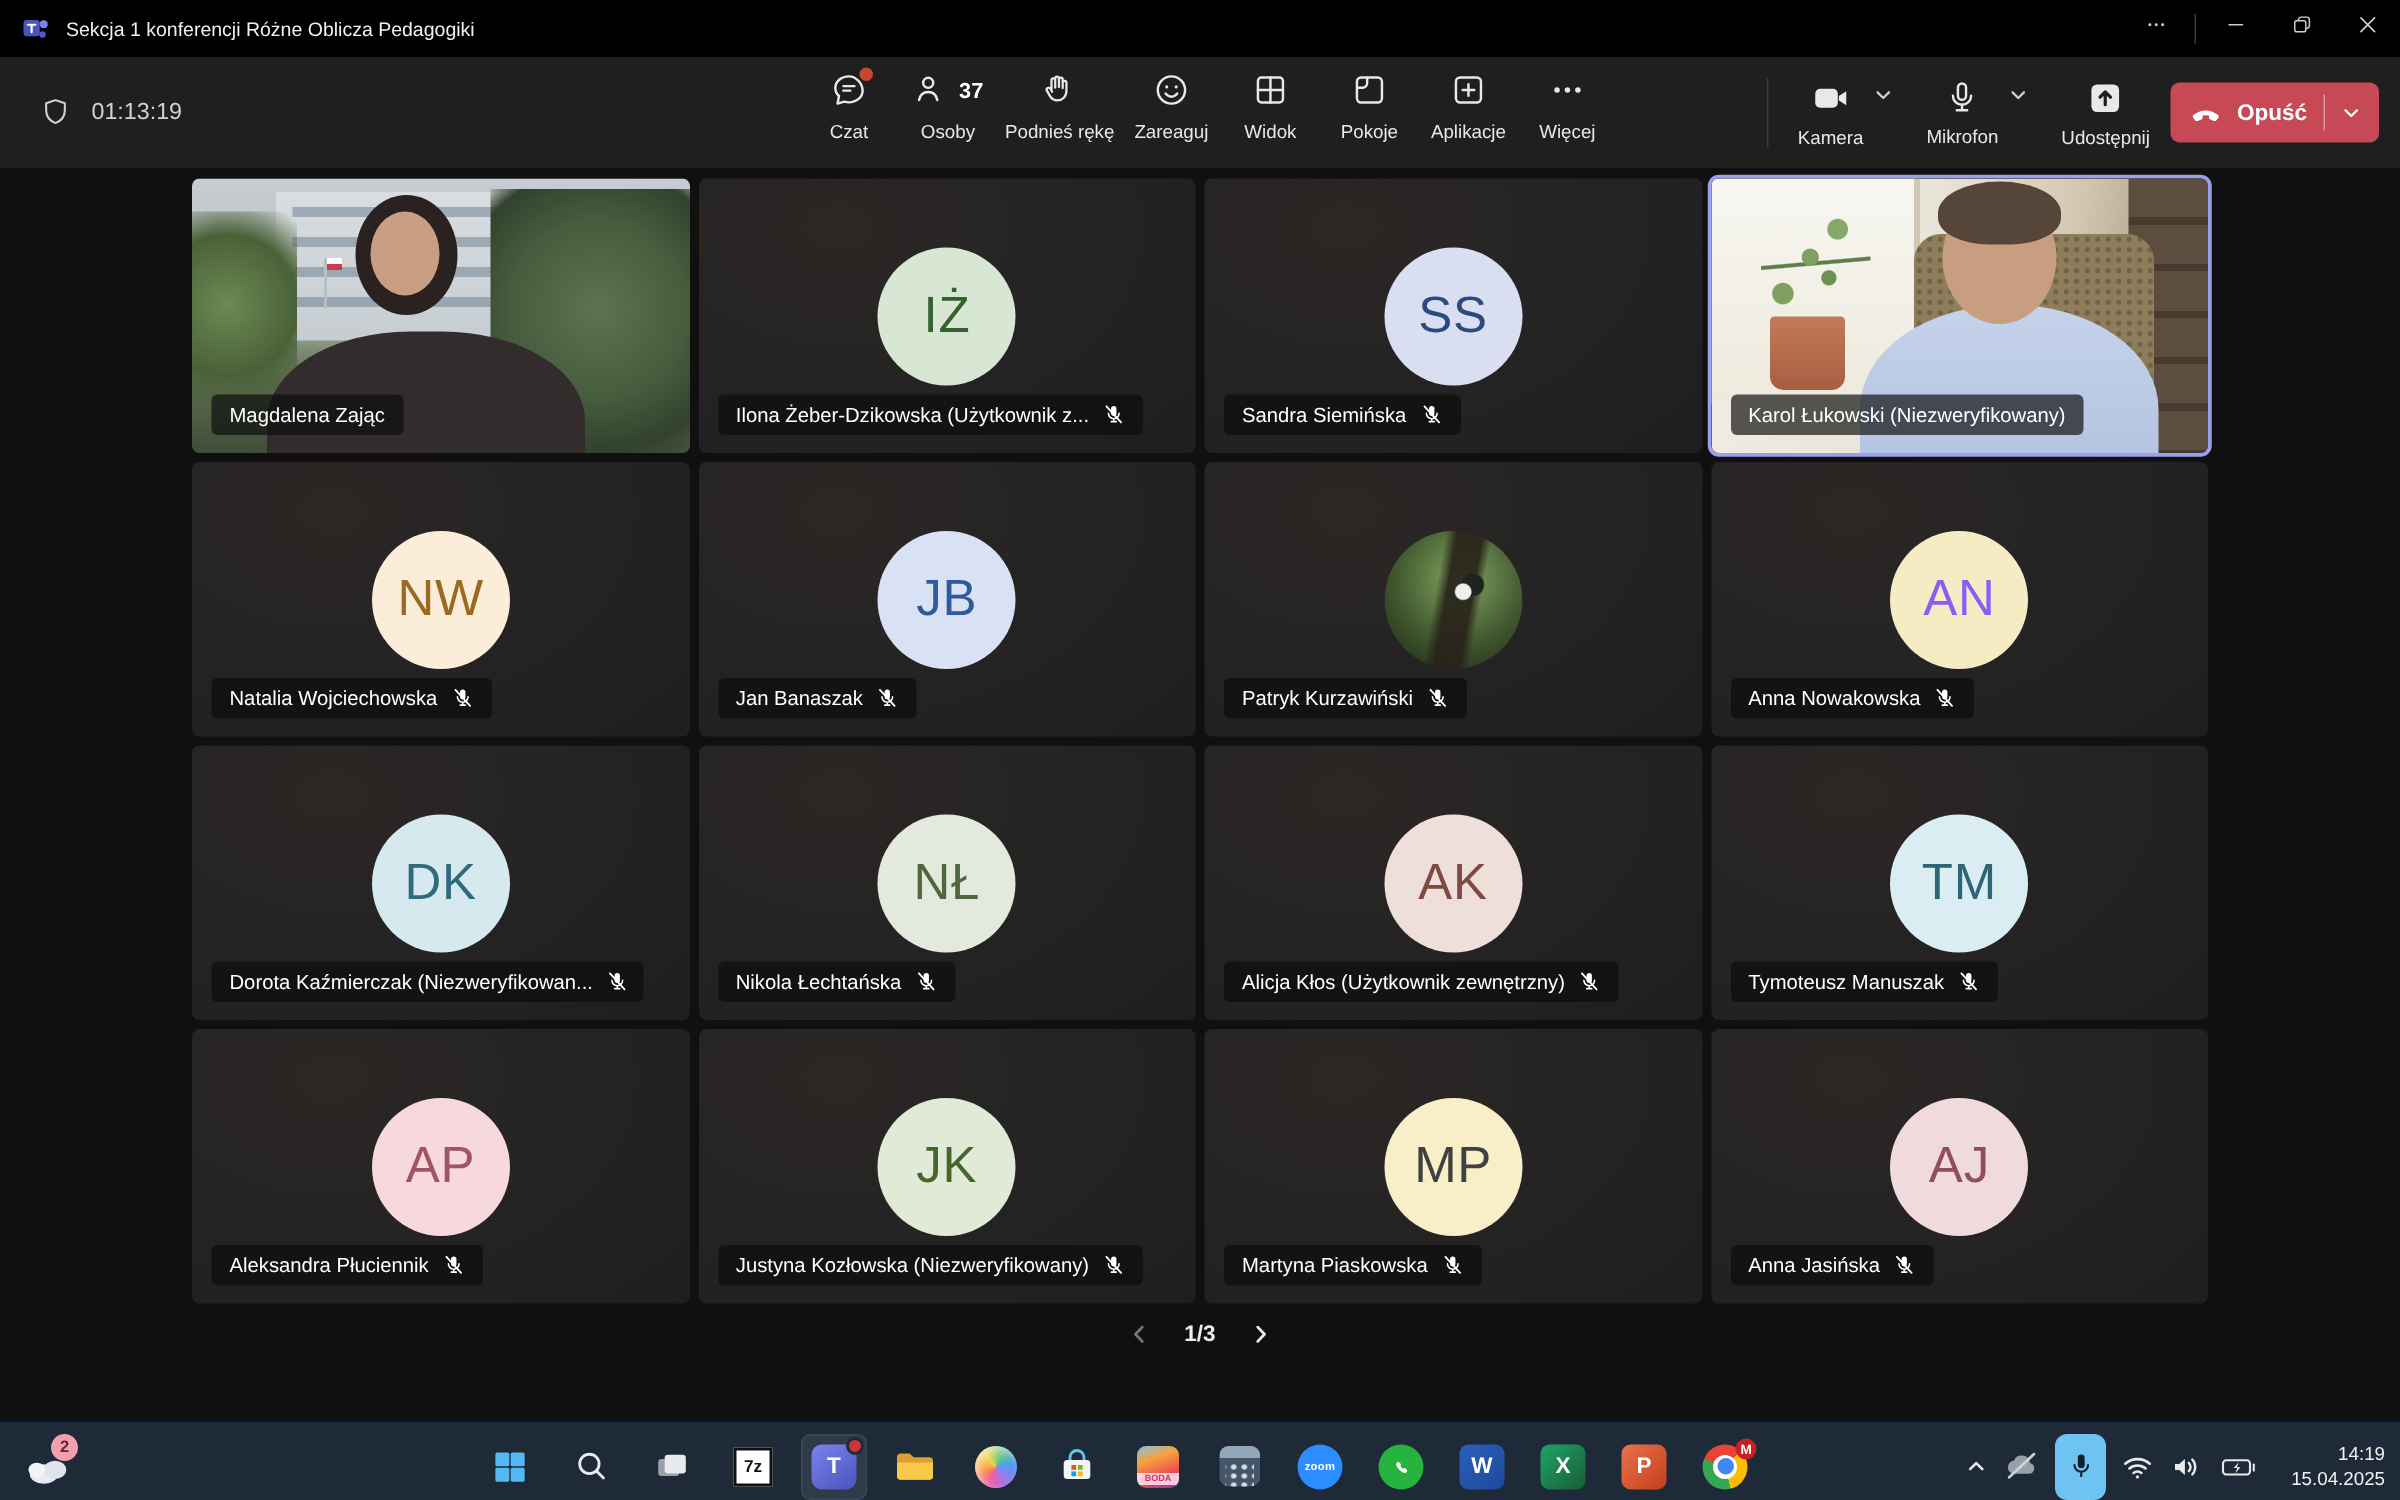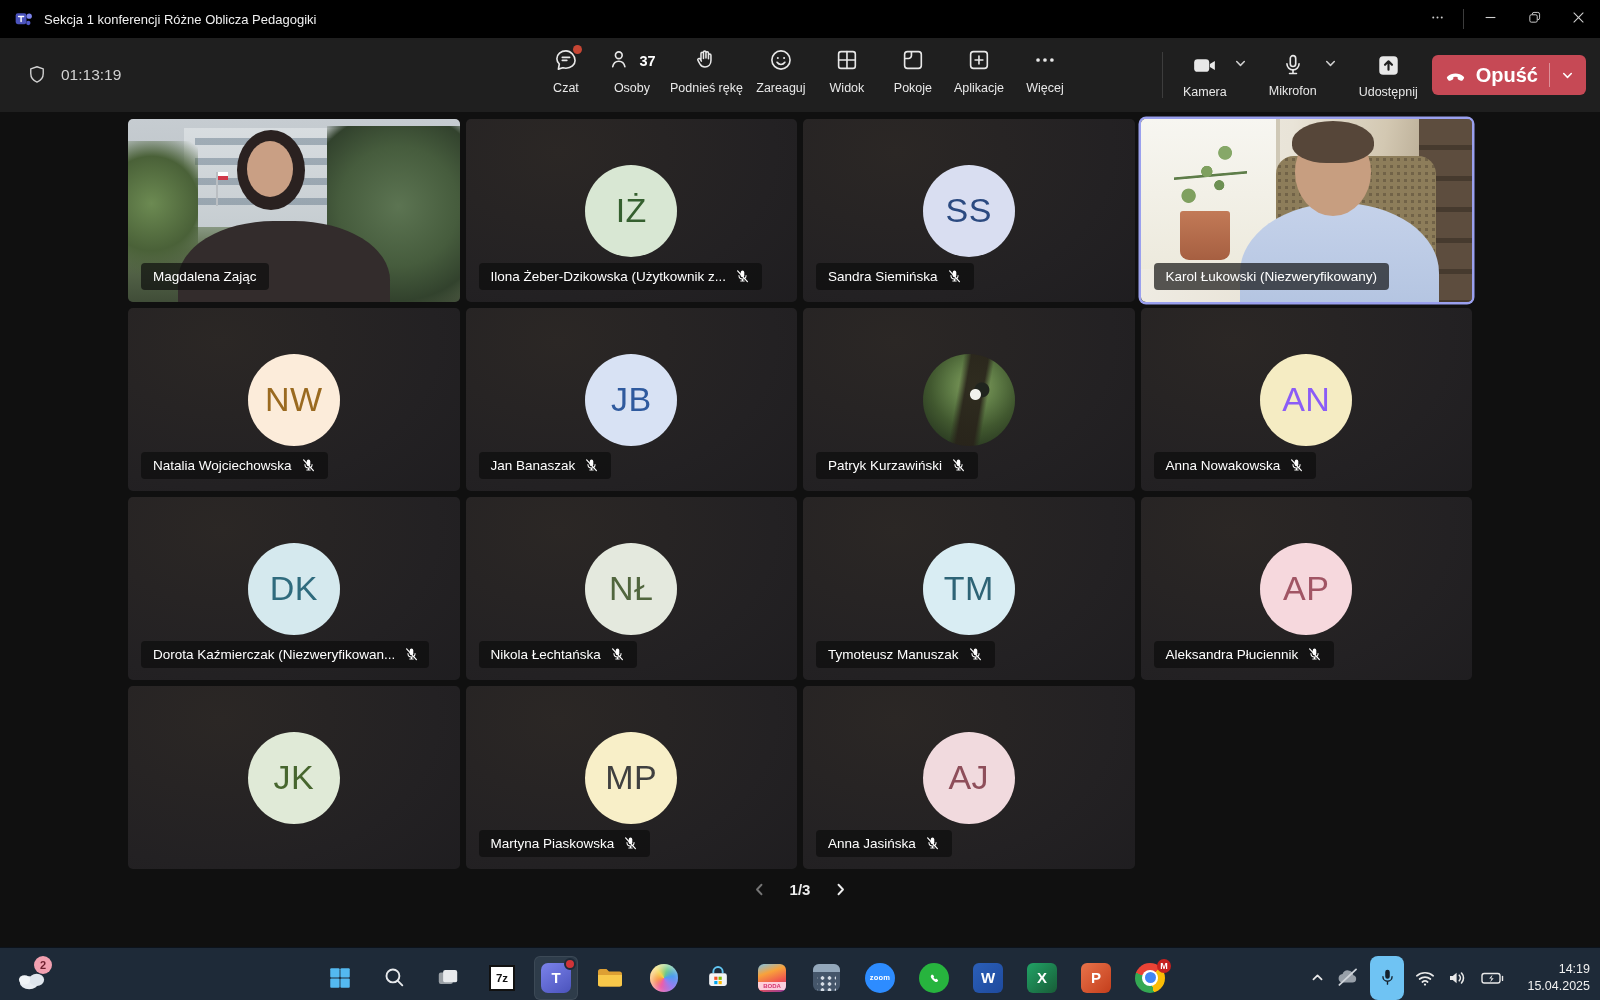--- a/index.html
+++ b/index.html
@@ -22,21 +22,21 @@
   .tbtn .iconrow{height:28px;display:flex;align-items:center;gap:5px}
   .iconwrap{position:relative;display:flex}
   .notif-dot{position:absolute;top:-2px;right:-3px;width:9px;height:9px;border-radius:50%;background:#c74634}
   .count{font-size:14.5px;font-weight:700;color:#fff}
   .right-group{margin-left:auto;display:flex;align-items:center;padding-right:14px}
   .vdiv{width:1px;height:46px;background:#3d3d3d;margin-right:20px}
   .devbtn{display:flex;align-items:center;margin-right:10px}
   .devcol{display:flex;flex-direction:column;align-items:center;gap:6px;color:#e8e8e8;font-size:12.5px;white-space:nowrap}
   .chev{margin:0 12px 24px 7px;color:#cfcfcf;display:flex}
   .leave-btn{margin-left:12px;height:40px;background:#c64955;border-radius:6px;display:flex;align-items:center;padding:0 12px;color:#fff}
-  .leave-label{font-size:20px;font-weight:700;margin-left:9px}
+  .leave-label{font-size:15px;font-weight:700;margin-left:9px}
   .leave-div{width:1px;height:24px;background:rgba(255,255,255,.4);margin:0 11px}
 
   
   .stage{height:828px;position:relative;background:#101010}
   .grid{width:1344px;margin:7px auto 0;display:grid;grid-template-columns:repeat(4,1fr);grid-auto-rows:183px;gap:6px}
   .tile{position:relative;border-radius:5px;overflow:hidden;background:radial-gradient(130% 160% at 28% 18%,#2b2725 0%,#232123 50%,#1b1a1d 100%)}
   .tile.speaking{box-shadow:0 0 0 2.5px #9aa0ee}
   .avatar{position:absolute;left:50%;top:50%;transform:translate(-50%,-50%);width:92px;height:92px;border-radius:50%;display:flex;align-items:center;justify-content:center;font-size:34px;letter-spacing:.5px}
   .avatar.cat{background:
       radial-gradient(circle at 57% 44%, #f1f1ec 0 5px, transparent 6px),
@@ -506,20 +506,36 @@
       <span class="mic-off">
             <svg viewBox="0 0 16 16" width="15" height="15">
               <path d="M8 1.7A1.9 1.9 0 0 1 9.9 3.6V7a1.9 1.9 0 0 1-3.8 0V3.6A1.9 1.9 0 0 1 8 1.7z" fill="currentColor"></path>
               <path d="M4.2 7a3.8 3.8 0 0 0 7.6 0M8 10.8v1.9M6.2 12.9h3.6" stroke="currentColor" stroke-width="1.1" fill="none" stroke-linecap="round"></path>
               <path d="M2.8 2l10.4 11.4" stroke="currentColor" stroke-width="1.3" stroke-linecap="round"></path>
             </svg>
           </span>
     </div>
   </div>
 
+  <div class="tile">
+
+    <div class="avatar" style="background: rgb(238, 223, 219); color: rgb(125, 75, 66);">
+          <span class="initials">AK</span>
+        </div>
+    <div class="chip">
+      <span class="pname">Alicja Kłos (Użytkownik zewnętrzny)</span>
+      <span class="mic-off">
+            <svg viewBox="0 0 16 16" width="15" height="15">
+              <path d="M8 1.7A1.9 1.9 0 0 1 9.9 3.6V7a1.9 1.9 0 0 1-3.8 0V3.6A1.9 1.9 0 0 1 8 1.7z" fill="currentColor"></path>
+              <path d="M4.2 7a3.8 3.8 0 0 0 7.6 0M8 10.8v1.9M6.2 12.9h3.6" stroke="currentColor" stroke-width="1.1" fill="none" stroke-linecap="round"></path>
+              <path d="M2.8 2l10.4 11.4" stroke="currentColor" stroke-width="1.3" stroke-linecap="round"></path>
+            </svg>
+          </span>
+    </div>
+  </div>
 
   <div class="tile">
 
     <div class="avatar" style="background: rgb(217, 237, 243); color: rgb(46, 100, 118);">
           <span class="initials">TM</span>
         </div>
     <div class="chip">
       <span class="pname">Tymoteusz Manuszak</span>
       <span class="mic-off">
             <svg viewBox="0 0 16 16" width="15" height="15">
@@ -546,20 +562,30 @@
             </svg>
           </span>
     </div>
   </div>
 
   <div class="tile">
 
     <div class="avatar" style="background: rgb(224, 234, 215); color: rgb(71, 102, 46);">
           <span class="initials">JK</span>
         </div>
+    <div class="chip">
+      <span class="pname">Justyna Kozłowska (Niezweryfikowany)</span>
+      <span class="mic-off">
+            <svg viewBox="0 0 16 16" width="15" height="15">
+              <path d="M8 1.7A1.9 1.9 0 0 1 9.9 3.6V7a1.9 1.9 0 0 1-3.8 0V3.6A1.9 1.9 0 0 1 8 1.7z" fill="currentColor"></path>
+              <path d="M4.2 7a3.8 3.8 0 0 0 7.6 0M8 10.8v1.9M6.2 12.9h3.6" stroke="currentColor" stroke-width="1.1" fill="none" stroke-linecap="round"></path>
+              <path d="M2.8 2l10.4 11.4" stroke="currentColor" stroke-width="1.3" stroke-linecap="round"></path>
+            </svg>
+          </span>
+    </div>
   </div>
 
   <div class="tile">
 
     <div class="avatar" style="background: rgb(248, 239, 200); color: #404040;">
           <span class="initials">MP</span>
         </div>
     <div class="chip">
       <span class="pname">Martyna Piaskowska</span>
       <span class="mic-off">

